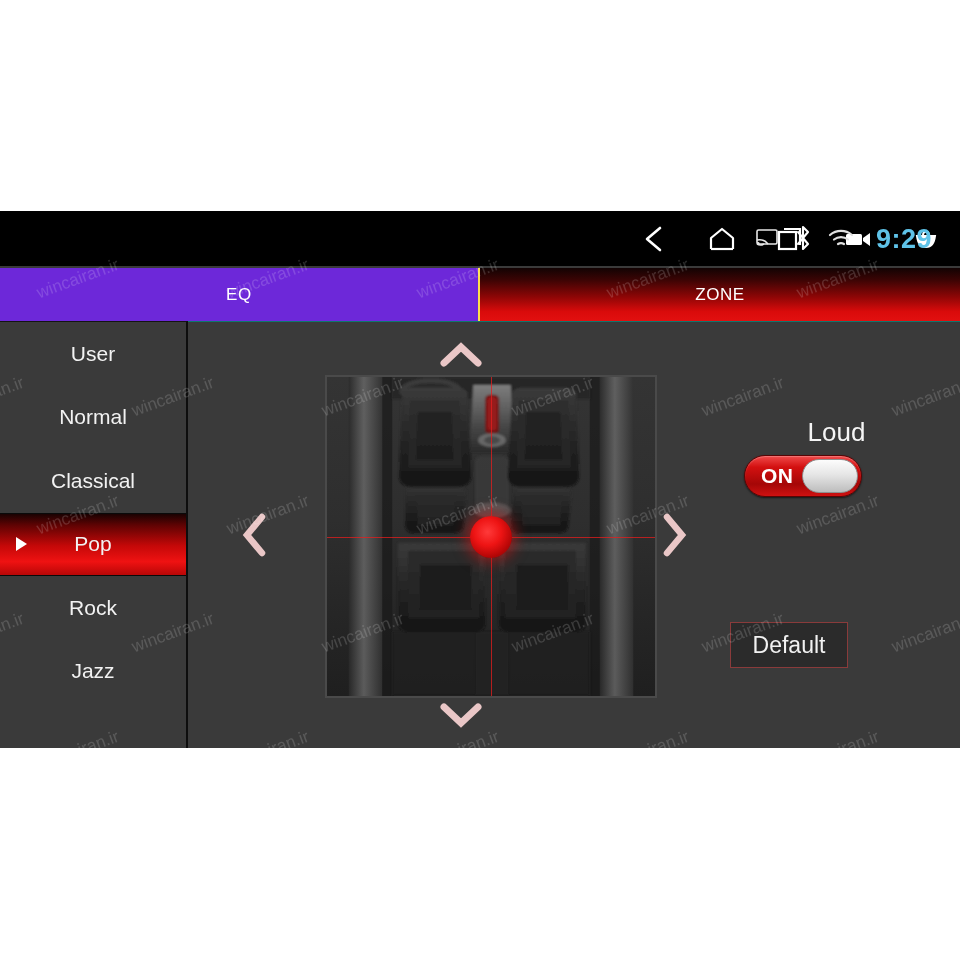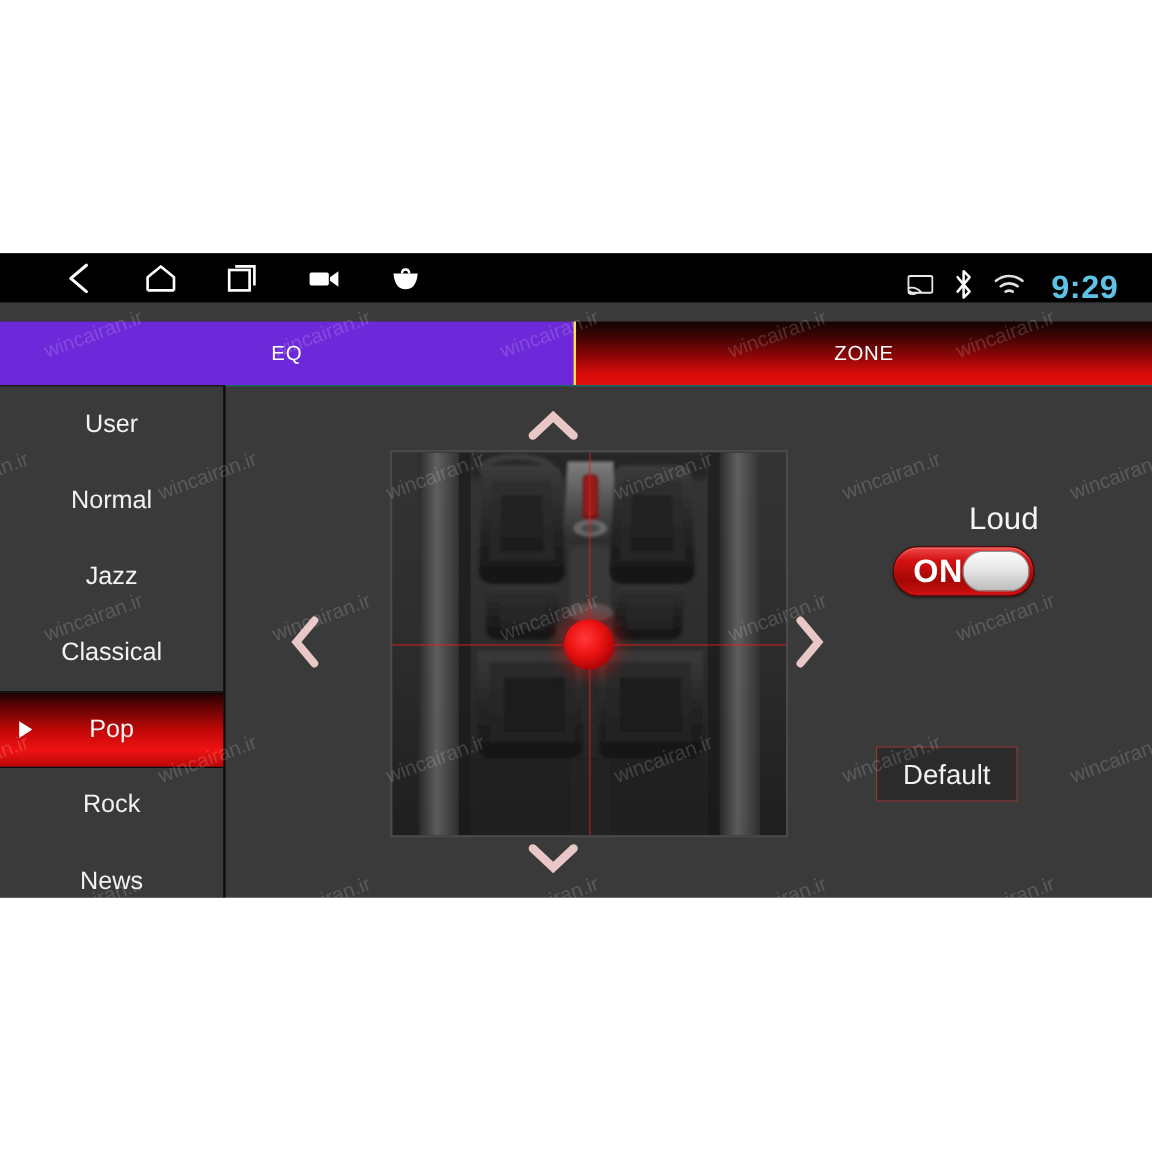--- a/index.html
+++ b/index.html
@@ -29,24 +29,25 @@
     width: 960px;
     height: 537px;
     background: #3a3a3a;
     overflow: hidden;
   }
 
   
   #statusbar {
     position: absolute;
     left: 0; top: 0;
-    width: 960px; height: 41px;
+    width: 960px; height: 55px;
     background: #000000;
     display: flex;
     align-items: center;
+    justify-content: flex-end;
   }
   #nav-icons {
     display: flex;
     align-items: center;
     margin-left: 32px;
   }
   .nav-btn {
     width: 68px;
     height: 57px;
     display: flex;
@@ -238,21 +239,21 @@
     border-radius: 21px;
     background: linear-gradient(to bottom, #f04a4a 0%, #d31010 28%, #a50707 70%, #cf1111 100%);
     border: 1px solid #5a0404;
     box-shadow: 0 1px 2px rgba(0,0,0,0.6), inset 0 1px 1px rgba(255,255,255,0.25);
     box-sizing: border-box;
     display: flex;
     align-items: center;
   }
   #loud-on-text {
     color: #ffffff;
-    font-size: 27px;
+    font-size: 21px;
     font-weight: bold;
     margin-left: 16px;
     letter-spacing: 0.5px;
   }
   #loud-knob {
     position: absolute;
     right: 3px;
     top: 3px;
     width: 56px;
     height: 34px;
@@ -392,34 +393,31 @@
 
       <div id="sidebar">
 
         <div class="eq-item">
           <span>User</span>
         </div>
         <div class="eq-item">
           <span>Normal</span>
         </div>
         <div class="eq-item">
-          <span>Jazz</span>
-        </div>
-        <div class="eq-item">
           <span>Classical</span>
         </div>
         <div class="eq-item selected">
           <span class="play-tri"></span>
           <span>Pop</span>
         </div>
         <div class="eq-item">
           <span>Rock</span>
         </div>
         <div class="eq-item">
-          <span>News</span>
+          <span>Jazz</span>
         </div>
 
       </div>
 
       <div id="panel">
 
         <div id="zone-picker">
 
           <div class="chev" id="chev-up">
             <span>

